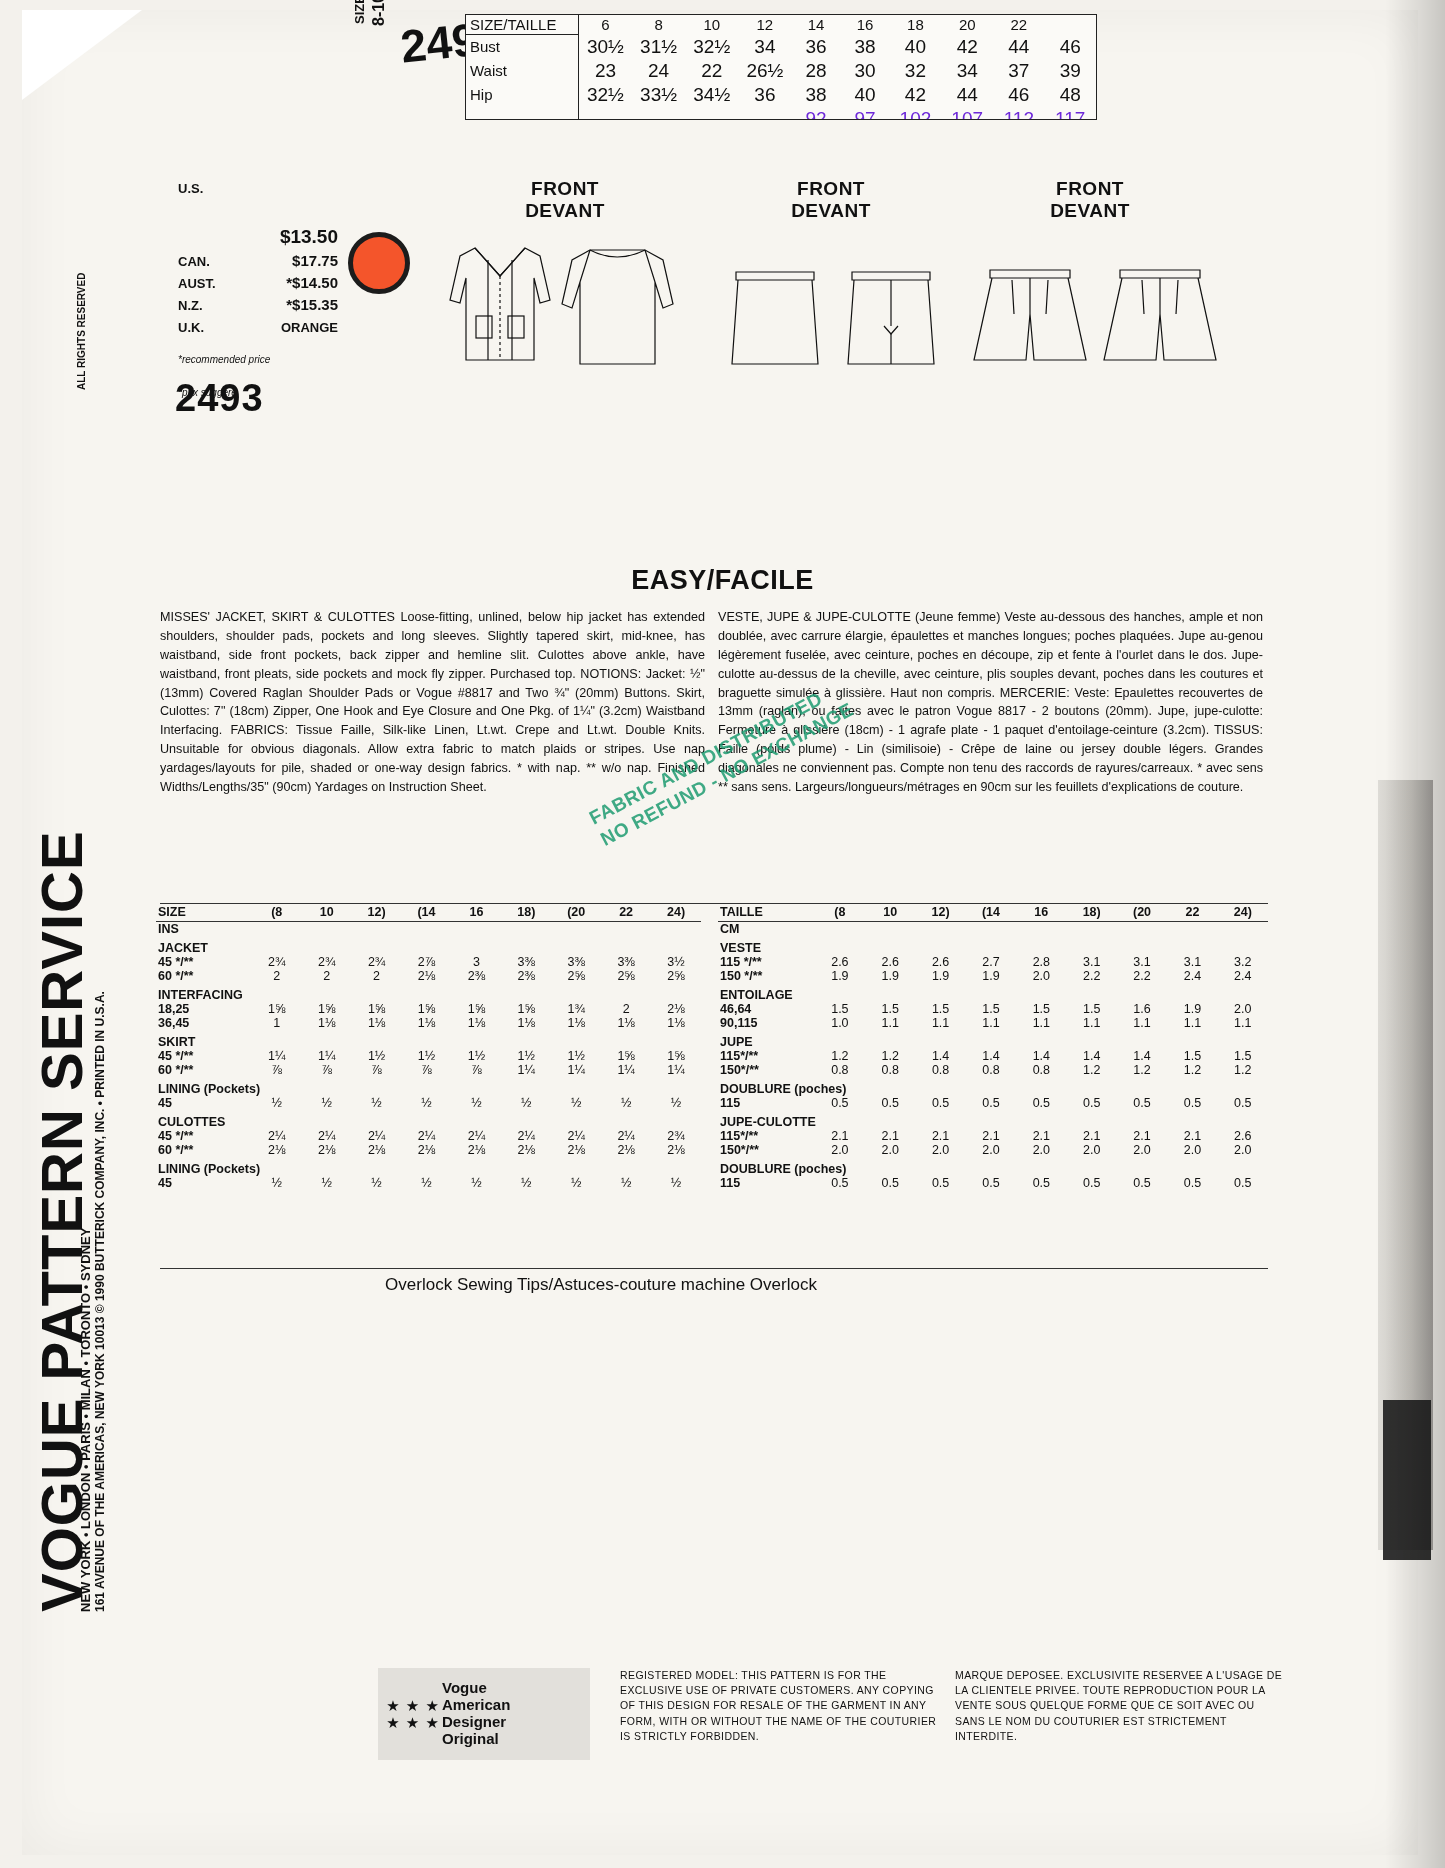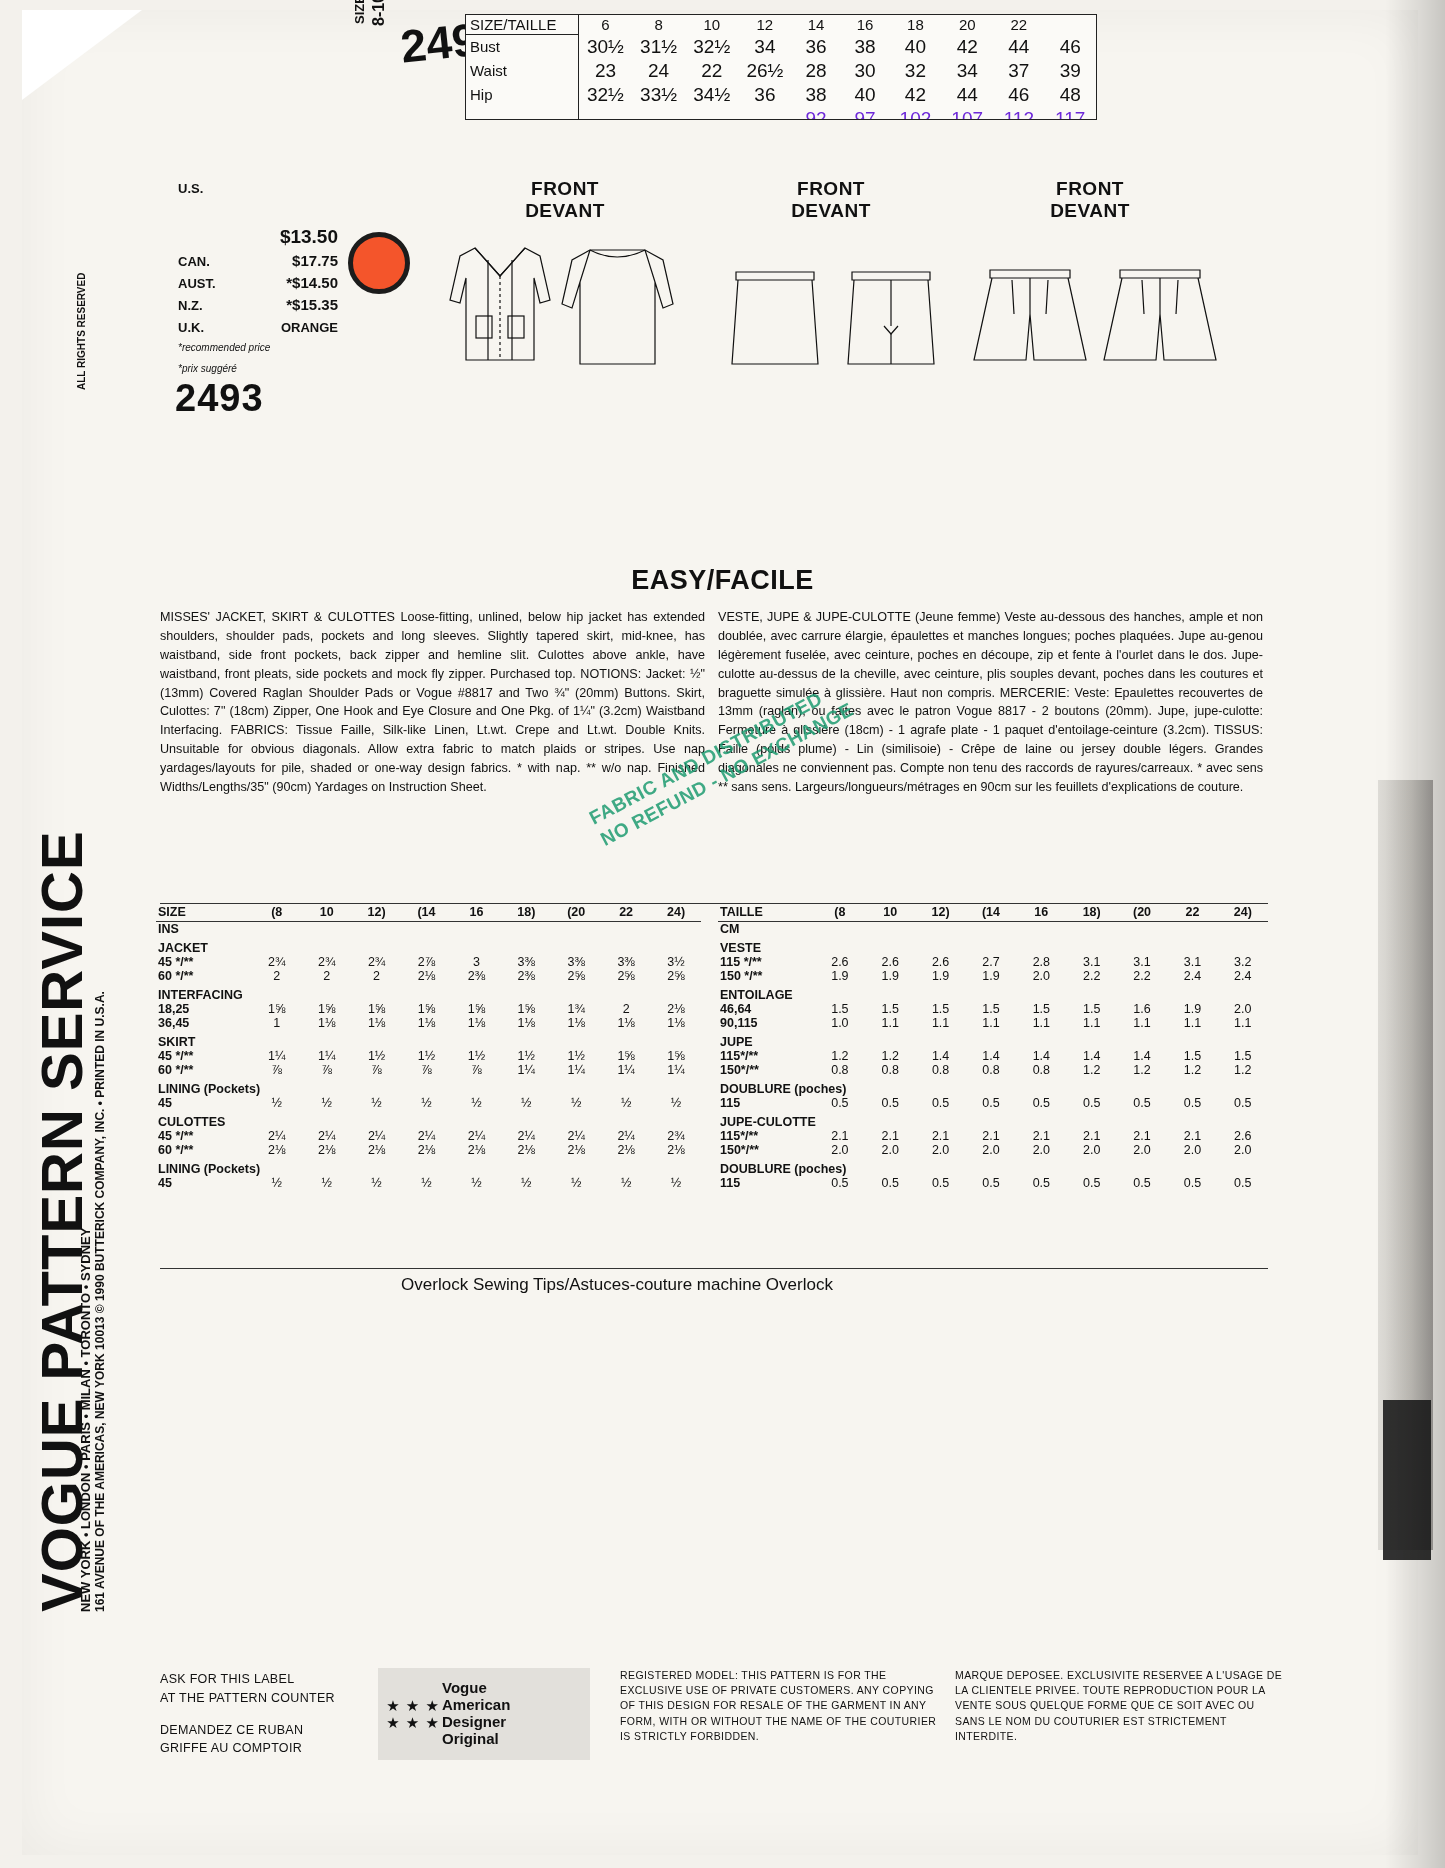--- a/index.html
+++ b/index.html
@@ -97,21 +97,21 @@
     transform:rotate(-90deg);transform-origin:left top;
     font-size:10px;font-weight:bold;white-space:nowrap;
   }
 
   
   .prices{position:absolute;left:178px;top:180px;width:160px;font-size:15px;}
   .prow{display:flex;justify-content:space-between;margin-bottom:7px;line-height:1;}
   .pcountry{font-weight:bold;font-size:13px;padding-top:2px;}
   .pval{font-weight:bold;font-size:15px;}
   .pval.big{font-size:19px;margin-top:47px;}
-  .pnote{font-size:10px;font-style:italic;margin-top:8px;line-height:1.25;}
+  .pnote{font-size:10px;font-style:italic;margin-top:20px;line-height:1.25;}
   .patternno{position:absolute;left:175px;top:377px;font-size:38px;font-weight:bold;letter-spacing:1px;}
   .dot{
     position:absolute;left:348px;top:232px;width:52px;height:52px;border-radius:50%;
     background:#f4552b;border:5px solid #1c1c1c;
   }
 
   
   .garments{position:absolute;left:430px;top:178px;width:800px;height:220px;}
   .gcol{position:absolute;text-align:center;}
   .gtitle{font-size:19px;font-weight:bold;letter-spacing:.5px;line-height:1.15;}
@@ -133,21 +133,21 @@
   .yardL{left:156px;width:545px;}
   .yardR{left:718px;width:550px;}
   .yard table{border-collapse:collapse;width:100%;}
   .yard td{padding:0px 2px;white-space:nowrap;}
   .yard .hdr td{font-weight:bold;border-bottom:1px solid #333;padding-bottom:2px;}
   .yard .sect td{font-weight:bold;padding-top:5px;}
   .yard .lab{width:92px;font-weight:bold;}
   .yard .v{text-align:center;width:46px;}
 
   .overlock{
-    position:absolute;left:16px;top:1275px;width:1202px;text-align:center;
+    position:absolute;left:0;top:1275px;width:1202px;text-align:center;
     font-size:17px;
   }
   .tablerule{position:absolute;left:160px;width:1108px;height:1px;background:#333;}
 
   
   .stamp{
     position:absolute;left:580px;top:740px;
     transform:rotate(-28deg);
     color:#1f9c72;font-weight:bold;font-size:19px;line-height:1.25;
     opacity:.85;letter-spacing:.5px;
@@ -681,26 +681,20 @@
         <td class="v">0.5</td>
         <td class="v">0.5</td>
       </tr>
     </tbody>
       </table>
   </div>
 
   <div class="tablerule" style="top:1268px;"></div>
   <div class="overlock">Overlock Sewing Tips/Astuces-couture machine Overlock</div>
 
-  <div class="askLabel">
-    <div class="l1">ASK FOR THIS LABEL</div>
-    <div class="l1">AT THE PATTERN COUNTER</div>
-    <div class="fr">DEMANDEZ CE RUBAN</div>
-    <div>GRIFFE AU COMPTOIR</div>
-  </div>
 
   <div class="vogueBox">
     <div class="stars">★&nbsp;★&nbsp;★<br>★&nbsp;★&nbsp;★</div>
     <div class="vogueTxt">
       <div>Vogue</div>
       <div>American</div>
       <div>Designer</div>
       <div>Original</div>
     </div>
   </div>

